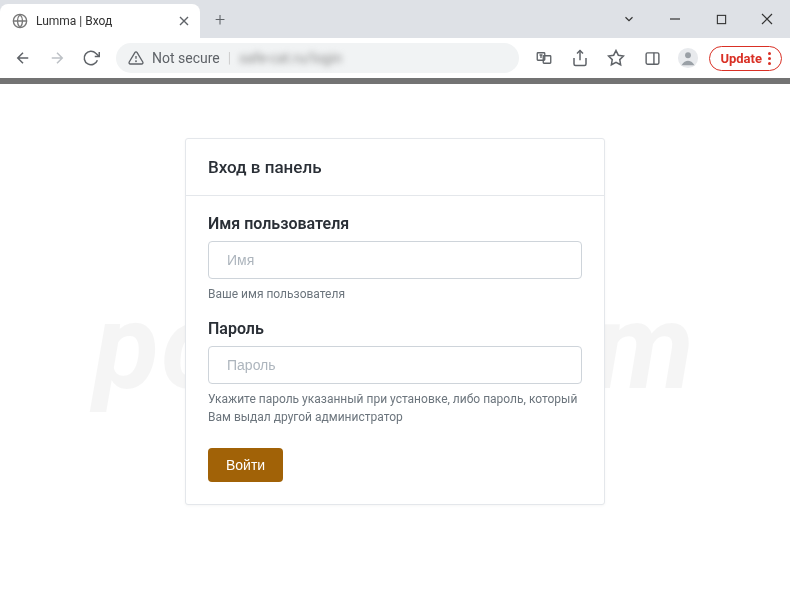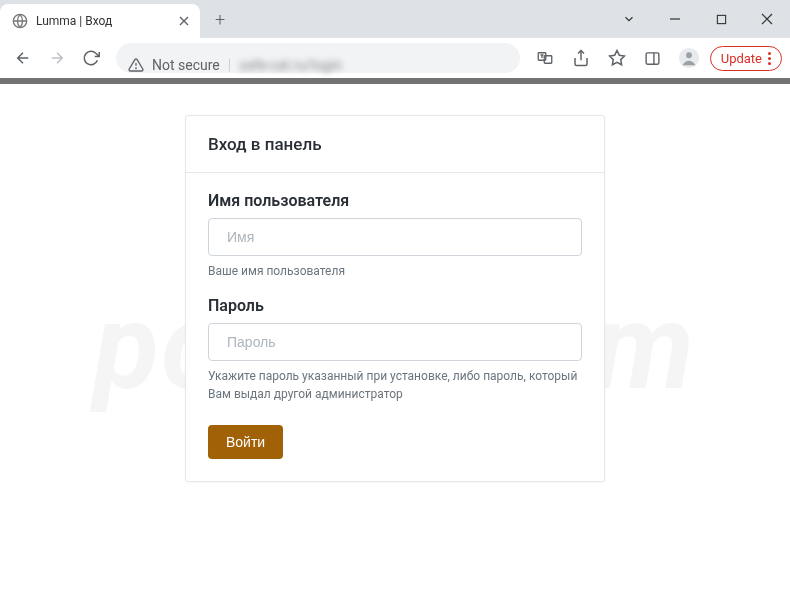--- a/index.html
+++ b/index.html
@@ -100,37 +100,38 @@
       cursor: pointer;
       border-radius: 50%;
     }
     .nav-btn.disabled { color: #bdc1c6; }
     .address-bar {
       flex: 1;
       height: 30px;
       background: #f1f3f4;
       border-radius: 15px;
       display: flex;
-      align-items: flex-end;
+      align-items: center;
       padding: 0 12px;
       margin: 16px 6px;
       gap: 8px;
       font-size: 14px;
       color: #5f6368;
     }
     .warn-icon { display: flex; align-items: center; }
     .not-secure { color: #5f6368; }
     .url-blurred {
       filter: blur(3px);
       color: #888;
     }
     .toolbar-right {
       display: flex;
       align-items: center;
       gap: 6px;
+      font-weight: bold;
     }
     .icon-btn {
       width: 30px;
       height: 30px;
       display: flex;
       align-items: center;
       justify-content: center;
       color: #5f6368;
       cursor: pointer;
     }
@@ -158,21 +159,21 @@
     }
     
     .page-content {
       position: relative;
       height: calc(604px - 78px);
       background: #fff;
     }
     .login-card {
       position: absolute;
       left: 50%;
-      top: 31px;
+      top: 54px;
       transform: translateX(-50%);
       width: 420px;
       background: #fff;
       border: 1px solid #e4e7eb;
       border-radius: 3px;
       box-shadow: 0 1px 3px rgba(0,0,0,0.04);
     }
     .card-header {
       padding: 18px 22px;
       border-bottom: 1px solid #e4e7eb;

